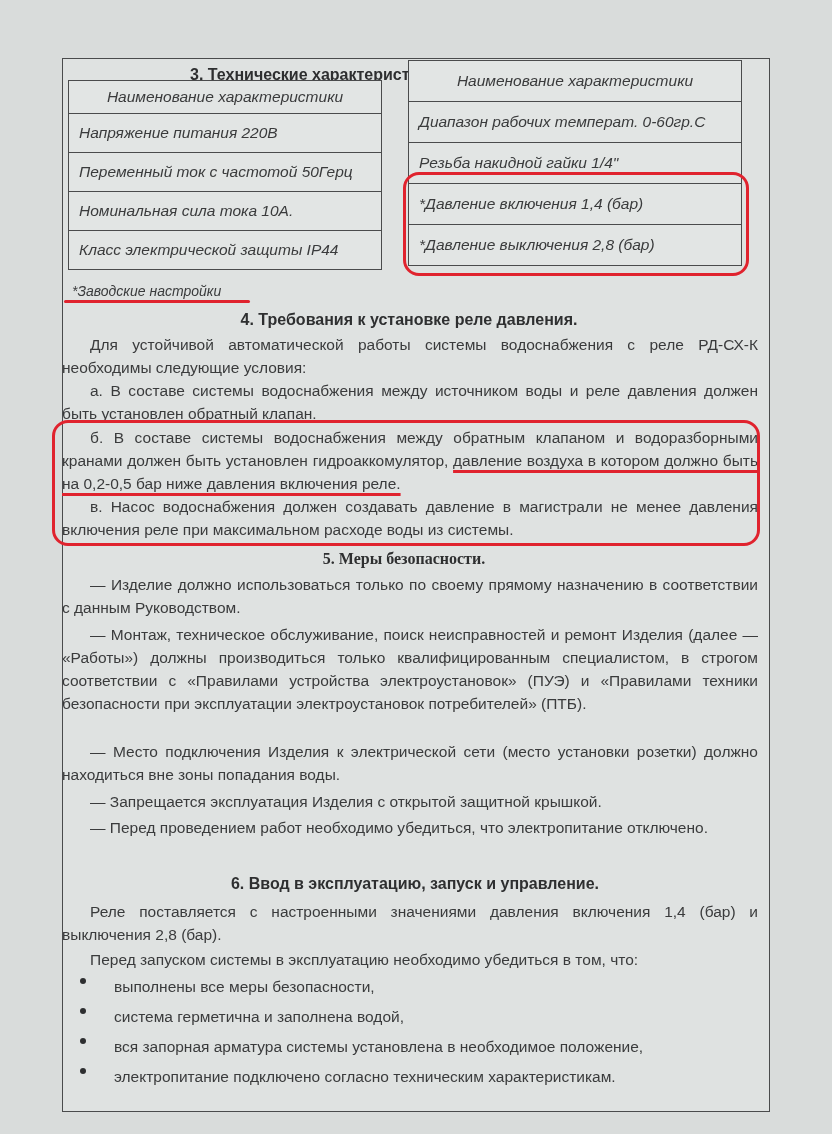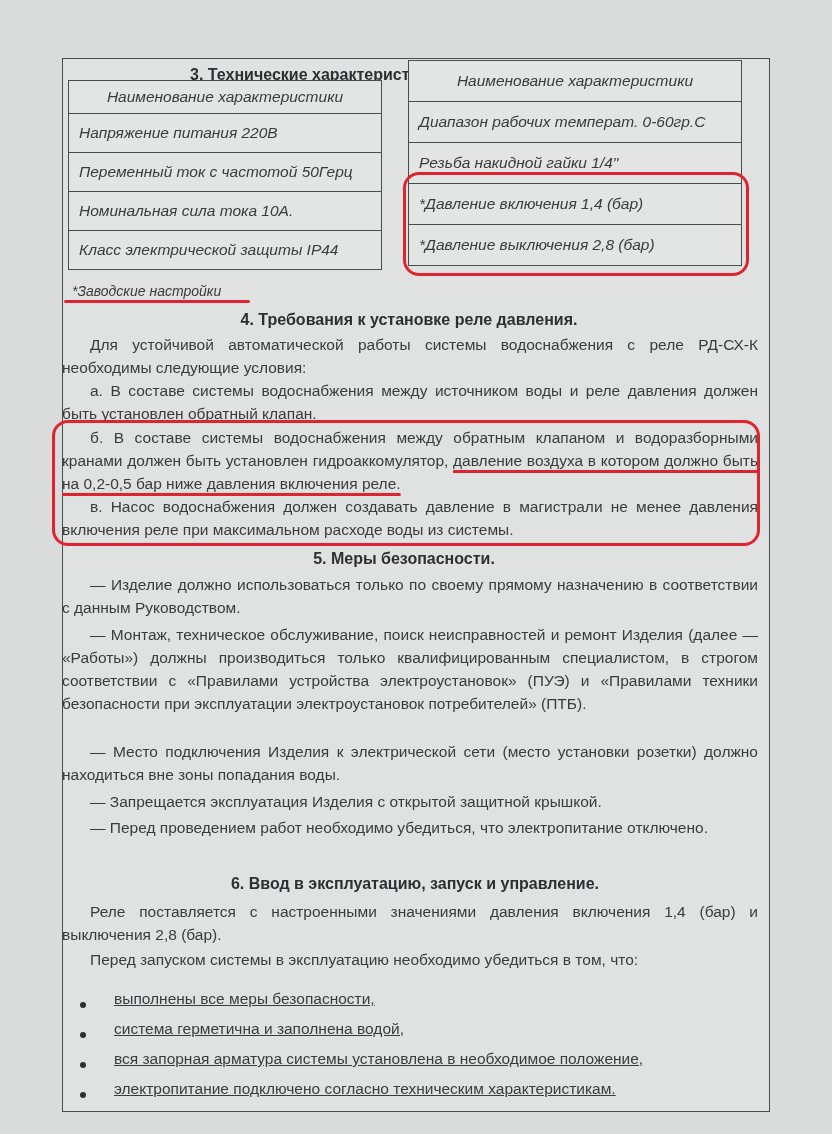--- a/index.html
+++ b/index.html
@@ -34,21 +34,21 @@
       position: absolute; border: 3.5px solid #e0232e; border-radius: 16px;
     }
     .redline { position: absolute; height: 3px; background: #e0232e; border-radius: 2px; }
     #factory-note {
       position: absolute; left: 72px; top: 283px; font-style: italic; font-size: 14px;
     }
     .para { position: absolute; left: 62px; width: 696px; font-size: 15.5px; line-height: 23px; text-align: justify; }
     .indent { text-indent: 28px; }
     .ul-red { text-decoration: underline; text-decoration-color: #e0232e; text-decoration-thickness: 3px; text-underline-offset: 4px; }
     .bullets { position: absolute; left: 80px; top: 1000px; font-size: 15.5px; }
-    .bullet { display: flex; align-items: flex-end; height: 30px; text-decoration: underline; }
+    .bullet { display: flex; align-items: flex-start; height: 30px; }
     .bullet .dot { width: 6px; height: 6px; border-radius: 50%; background: #2e2f30; margin-right: 28px; }
   </style>
 </head>
 <body>
 
 <div class="page"></div>
 
 <div id="t3" class="sec-title">3. Технические характеристики и условия эксплуатации.</div>
 
 <div id="tbl-left" class="tbl">
@@ -76,21 +76,21 @@
 <div class="para indent" style="top:333px;">Для устойчивой автоматической работы системы водоснабжения с реле РД-СХ-К необходимы следующие условия:</div>
 <div class="para indent" style="top:379px;">а. В составе системы водоснабжения между источником воды и реле давления должен быть установлен обратный клапан.</div>
 
 <div class="para indent" style="top:426px;">
   <span>б. В составе системы водоснабжения между обратным клапаном и водоразборными кранами должен быть установлен гидроаккомулятор, </span><span class="ul-red">давление воздуха в котором должно быть на 0,2-0,5 бар ниже давления включения реле.</span>
 </div>
 <div class="para indent" style="top:495px;">в. Насос водоснабжения должен создавать давление в магистрали не менее давления включения реле при максимальном расходе воды из системы.</div>
 
 <div class="redbox" style="left:52px; top:420px; width:702px; height:120px;"></div>
 
-<div class="sec-title" style="position:absolute; left:62px; top:550px; width:684px;">5. Меры безопасности.</div>
+<div class="sec-title" style="position:absolute; left:62px; top:550px; width:684px;font-family:Liberation Serif, serif;">5. Меры безопасности.</div>
 <div class="para indent" style="top:573px;">— Изделие должно использоваться только по своему прямому назначению в соответствии с  данным Руководством.</div>
 <div class="para indent" style="top:623px;">— Монтаж, техническое обслуживание, поиск неисправностей и ремонт Изделия (далее — «Работы») должны производиться только квалифицированным специалистом, в строгом соответствии с «Правилами устройства электроустановок» (ПУЭ) и «Правилами техники безопасности при эксплуатации электроустановок потребителей» (ПТБ).</div>
 <div class="para indent" style="top:740px;">— Место подключения Изделия к электрической сети (место установки розетки) должно находиться вне зоны попадания воды.</div>
 <div class="para indent" style="top:790px;">— Запрещается эксплуатация Изделия с открытой защитной крышкой.</div>
 <div class="para indent" style="top:816px;">— Перед проведением работ необходимо убедиться, что электропитание отключено.</div>
 
 <div class="sec-title" style="position:absolute; left:62px; top:875px; width:706px;text-align:center;">6. Ввод в эксплуатацию, запуск и управление.</div>
 <div class="para indent" style="top:900px;">Реле поставляется с настроенными значениями давления включения 1,4 (бар) и выключения 2,8 (бар).</div>
 <div class="para indent" style="top:948px;">Перед запуском системы в эксплуатацию необходимо убедиться в том, что:</div>
 

